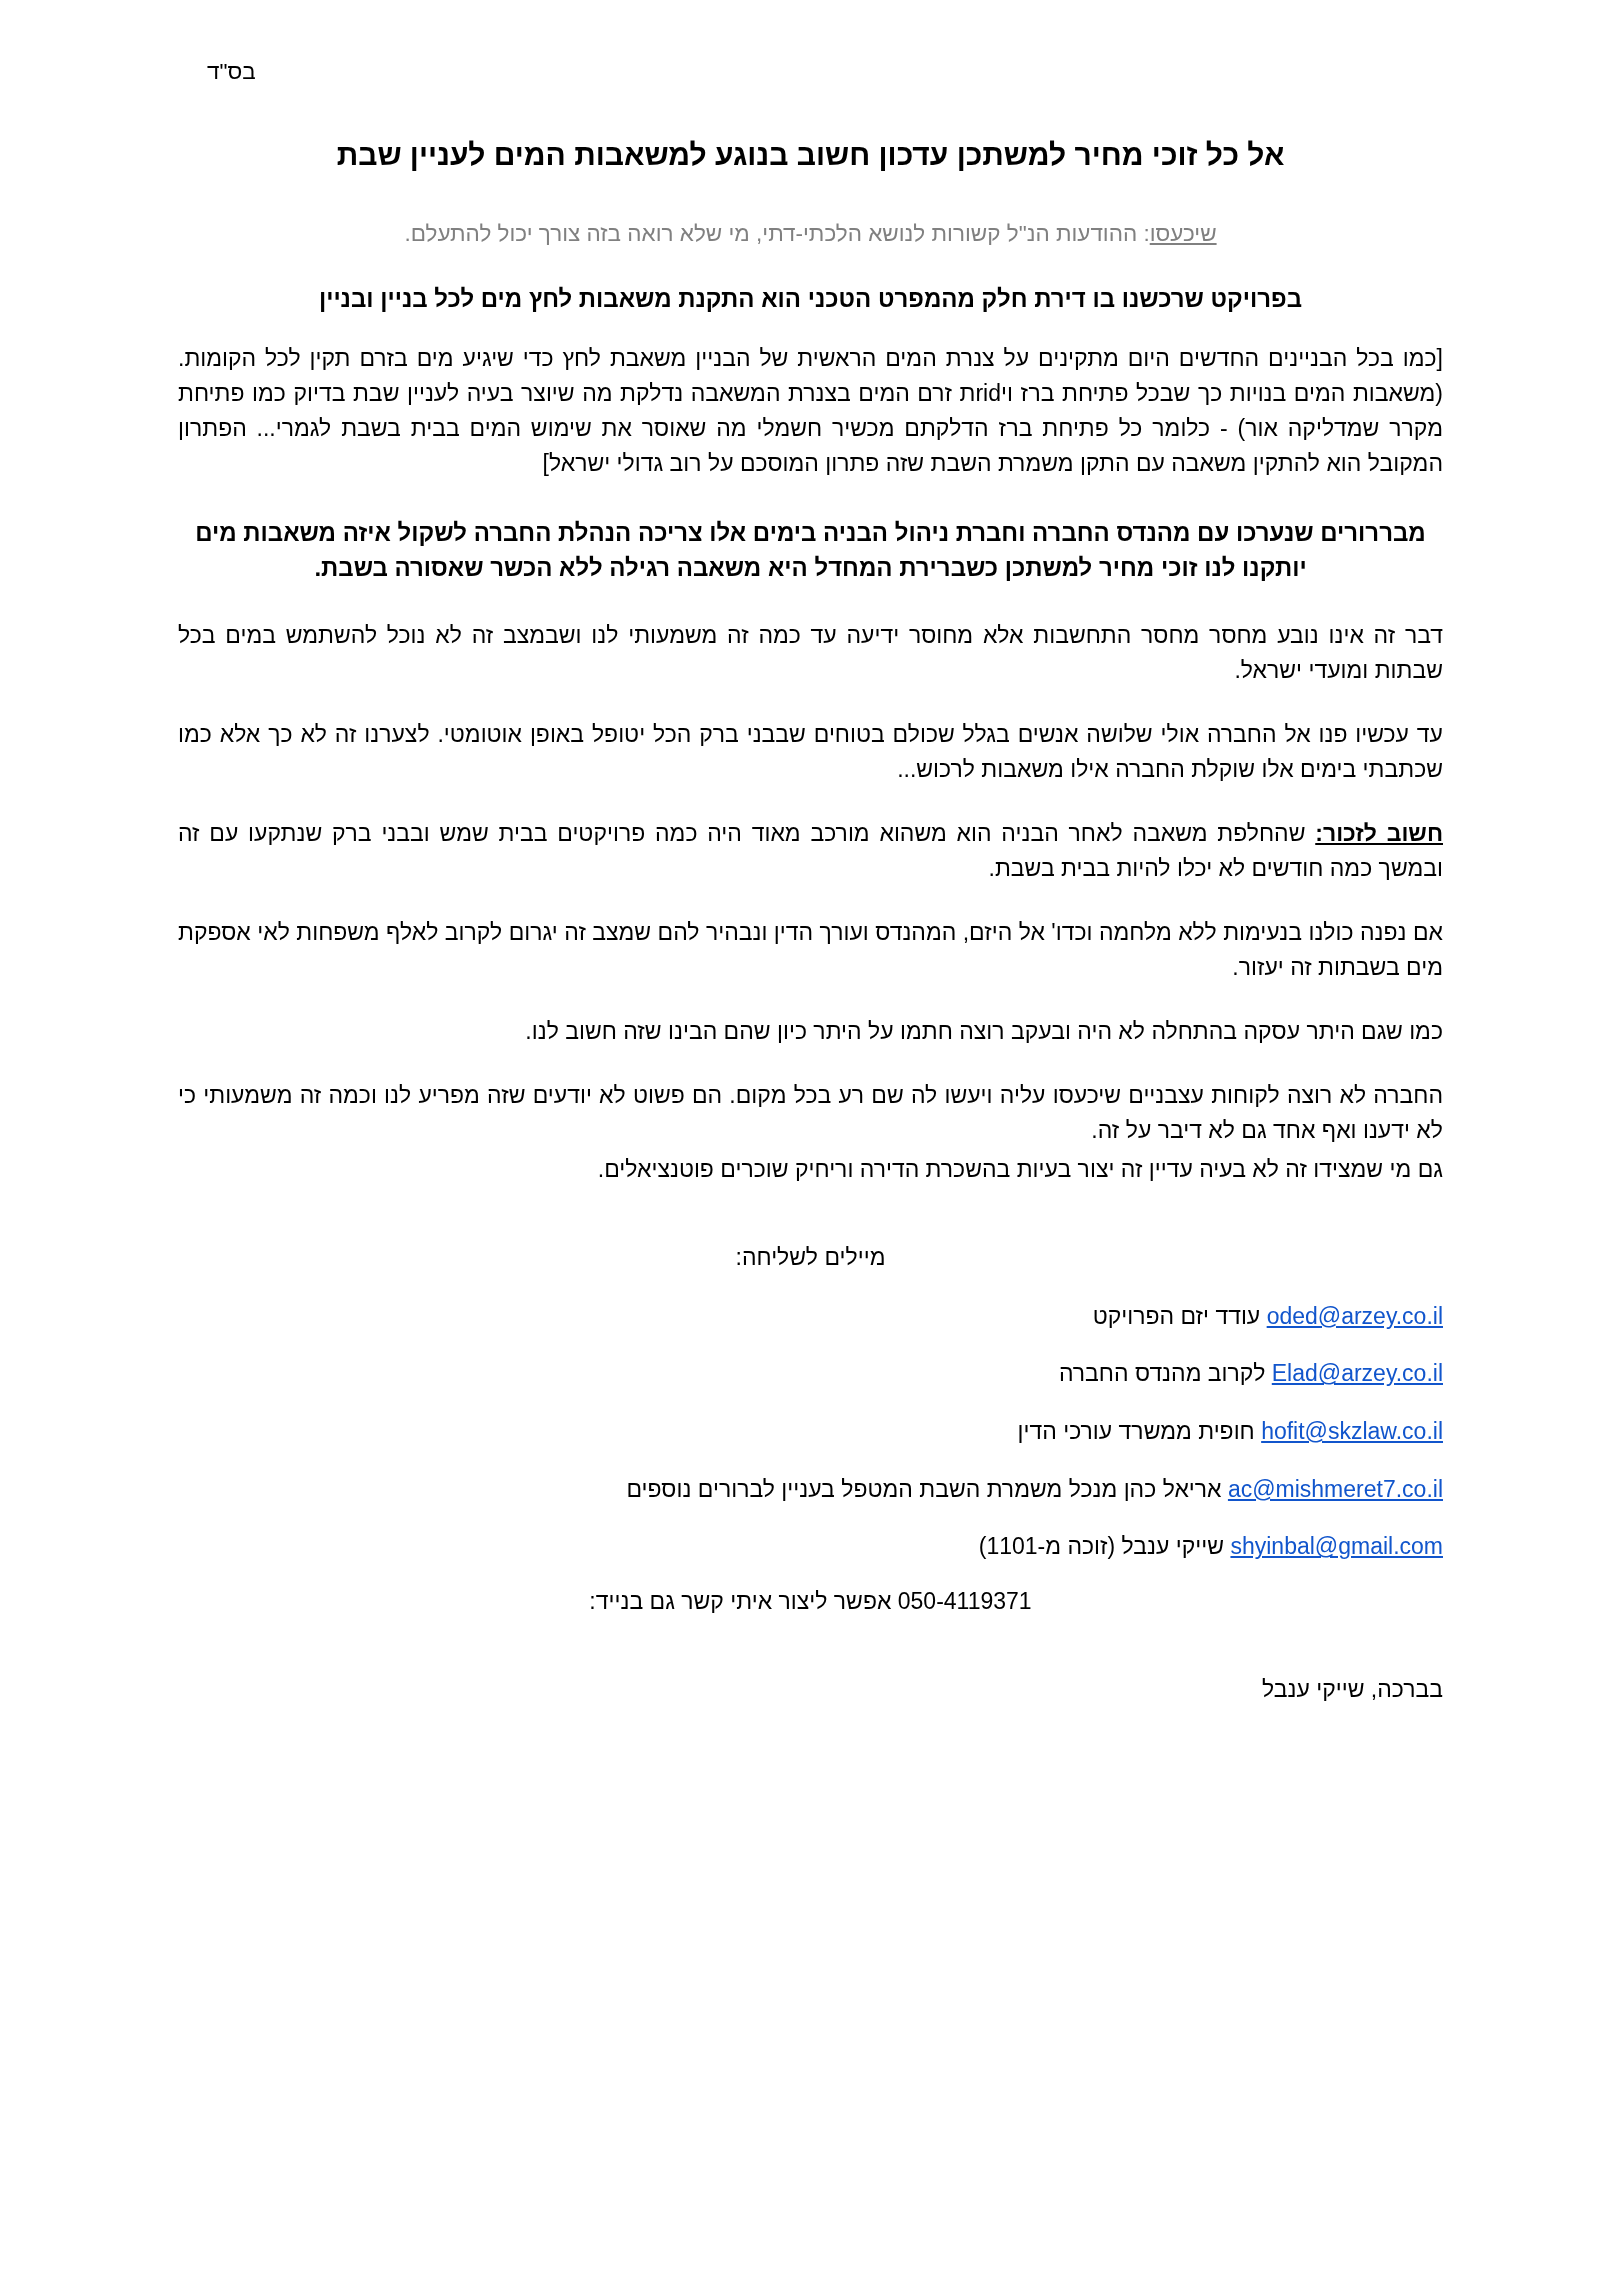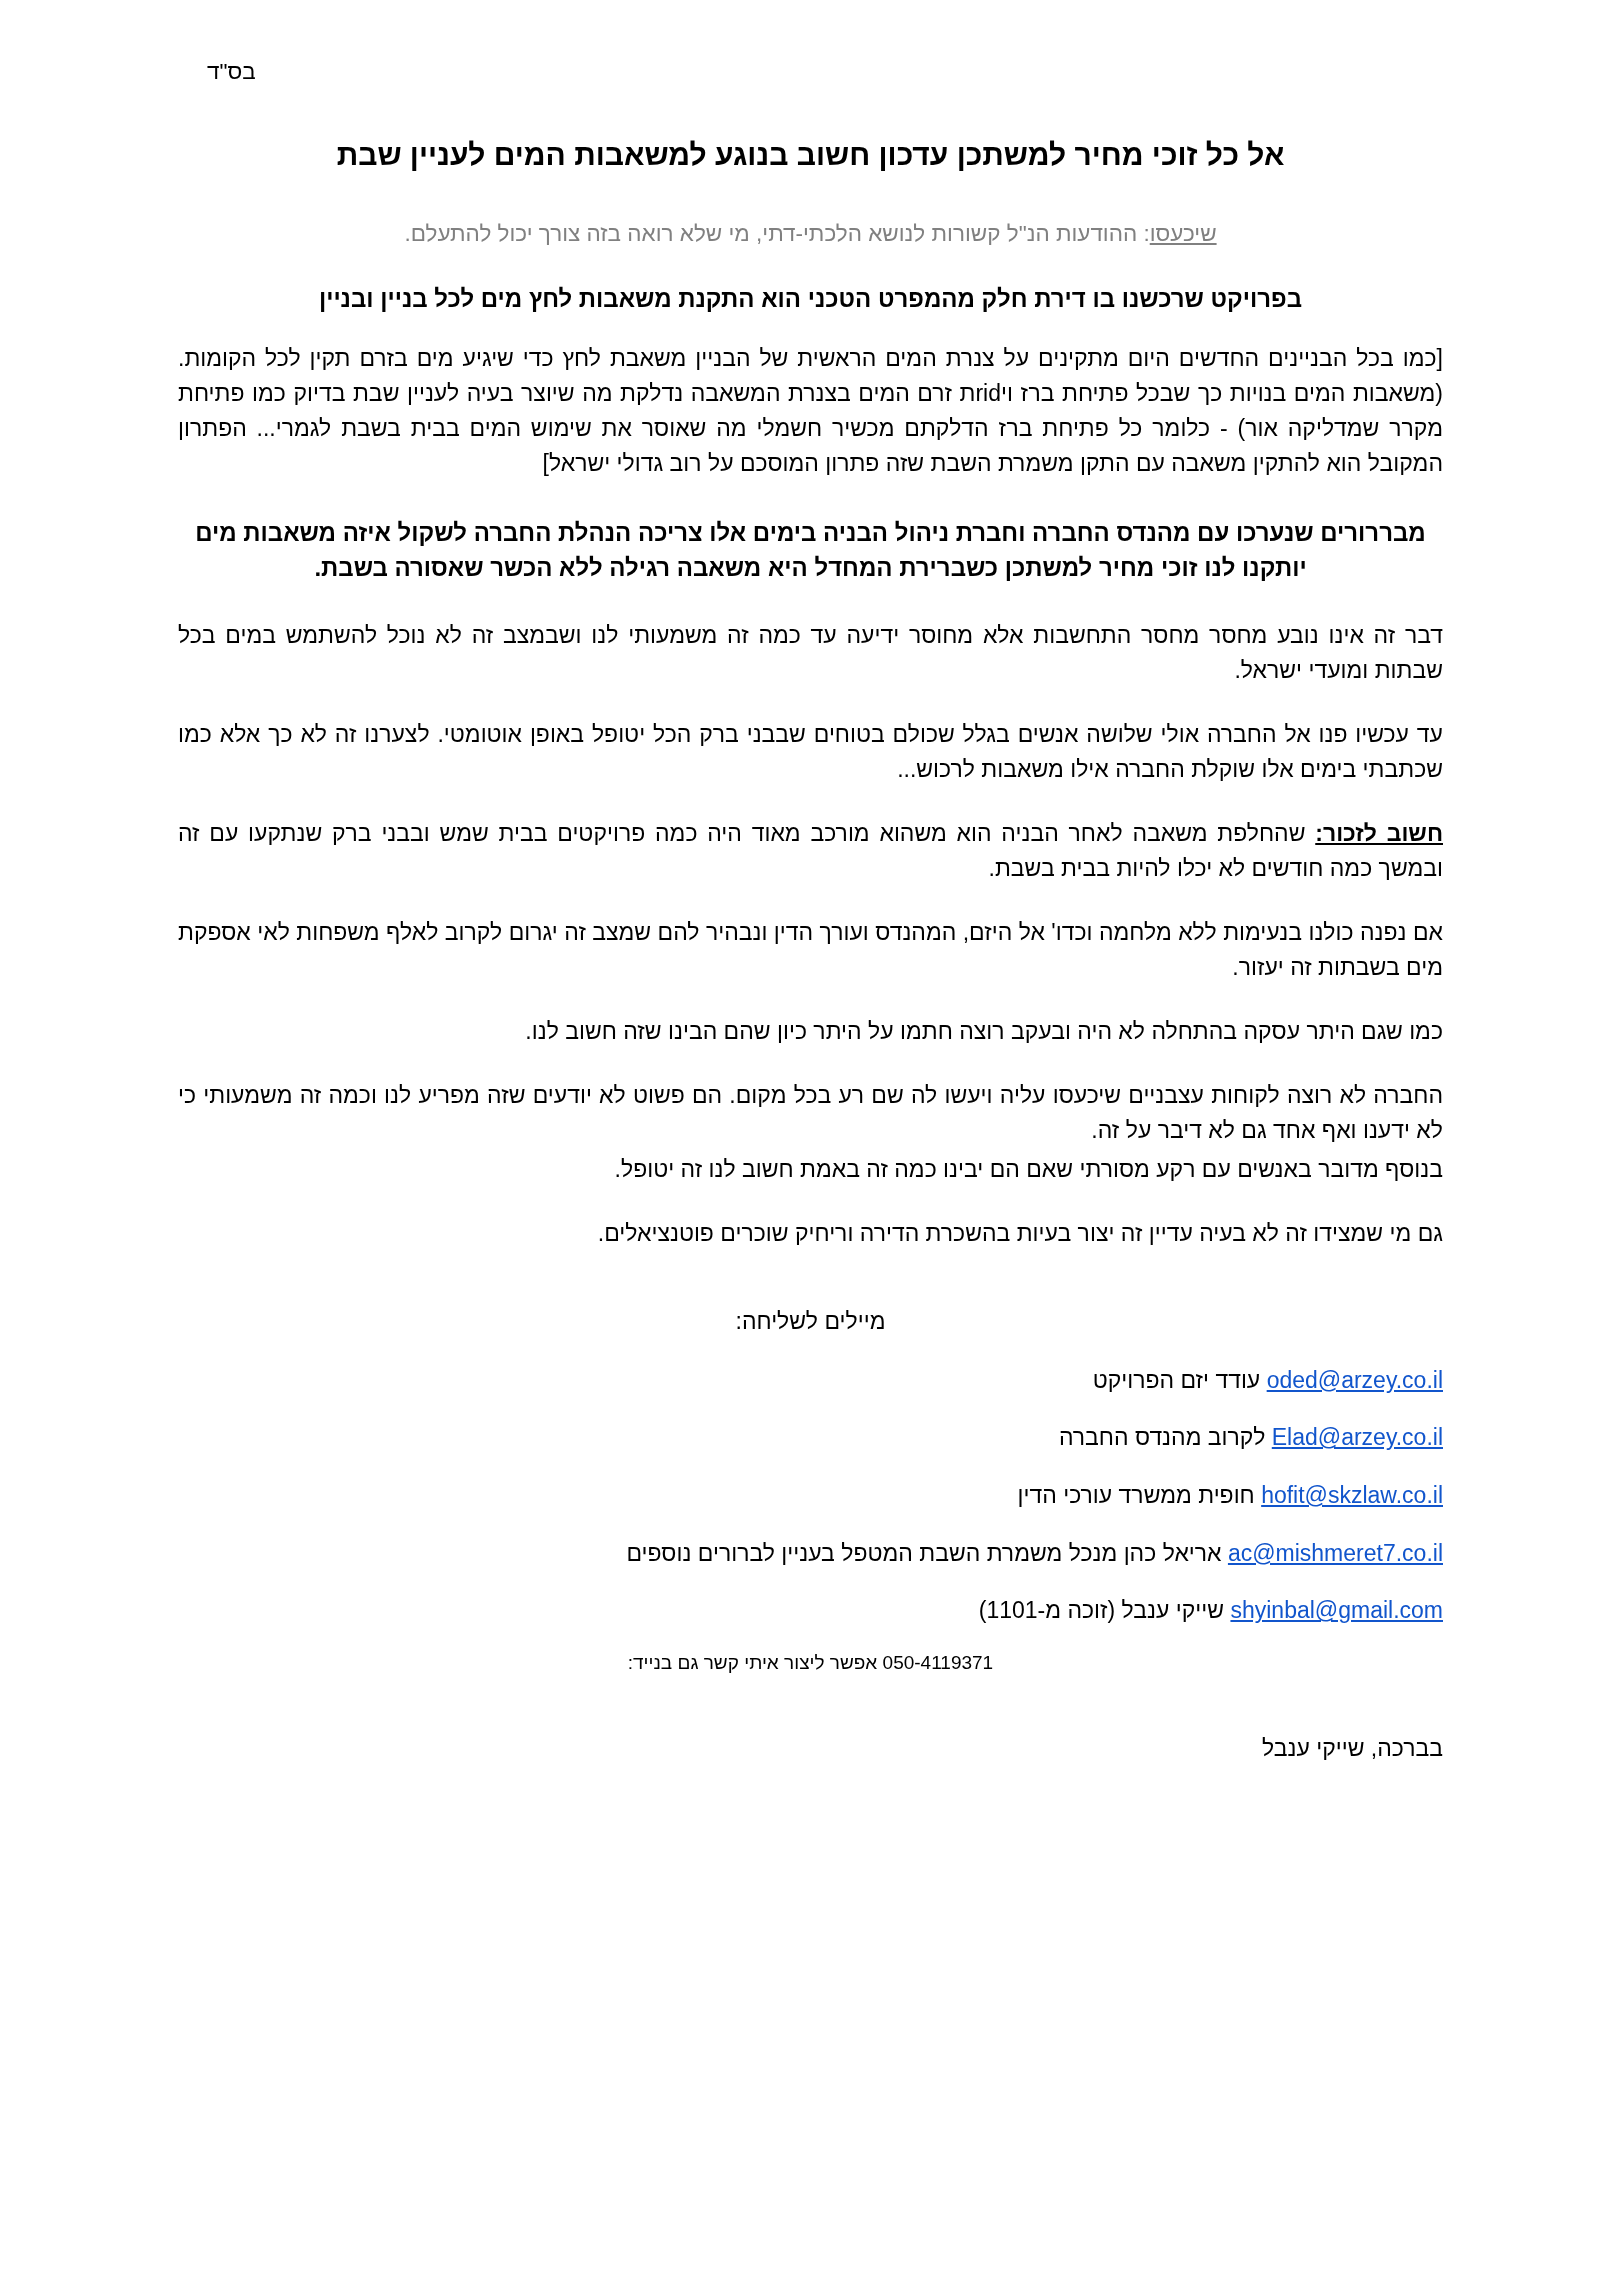--- a/index.html
+++ b/index.html
@@ -97,21 +97,21 @@
   }
   .mail-row a,
   .mail-row .mail {
     color: #1155cc;
     text-decoration: underline;
     direction: ltr;
     unicode-bidi: embed;
     display: inline-block;
   }
   .phone-row {
-    font-size: 19px;
+    font-size: 23px;
     text-align: center;
     margin: 11.8px 0 0 0;
   }
   .phone-row .num {
     direction: ltr;
     unicode-bidi: embed;
     display: inline-block;
   }
   .signature {
     font-size: 23px;
@@ -145,21 +145,20 @@
 
     <p class="body important">
       <span class="label">חשוב לזכור:</span><span> שהחלפת משאבה לאחר הבניה הוא משהוא מורכב מאוד היה כמה פרויקטים בבית שמש ובבני ברק שנתקעו עם זה ובמשך כמה חודשים לא יכלו להיות בבית בשבת.</span>
     </p>
 
     <p class="body">אם נפנה כולנו בנעימות ללא מלחמה וכדו' אל היזם, המהנדס ועורך הדין ונבהיר להם שמצב זה יגרום לקרוב לאלף משפחות לאי אספקת מים בשבתות זה יעזור.</p>
 
     <p class="body">כמו שגם היתר עסקה בהתחלה לא היה ובעקב רוצה חתמו על היתר כיון שהם הבינו שזה חשוב לנו.</p>
 
     <p class="body" style="margin-bottom:3.9px;margin-top:8px;">החברה לא רוצה לקוחות עצבניים שיכעסו עליה ויעשו לה שם רע בכל מקום. הם פשוט לא יודעים שזה מפריע לנו וכמה זה משמעותי כי לא ידענו ואף אחד גם לא דיבר על זה.</p>
-    <p class="body">בנוסף מדובר באנשים עם רקע מסורתי שאם הם יבינו כמה זה באמת חשוב לנו זה יטופל.</p>
 
     <p class="body">גם מי שמצידו זה לא בעיה עדיין זה יצור בעיות בהשכרת הדירה וריחיק שוכרים פוטנציאלים.</p>
 
     <div class="mail-head">מיילים לשליחה:</div>
 
     <div class="mail-row">
       <span class="mail">oded@arzey.co.il</span>
       <span>עודד יזם הפרויקט</span>
     </div>
 

